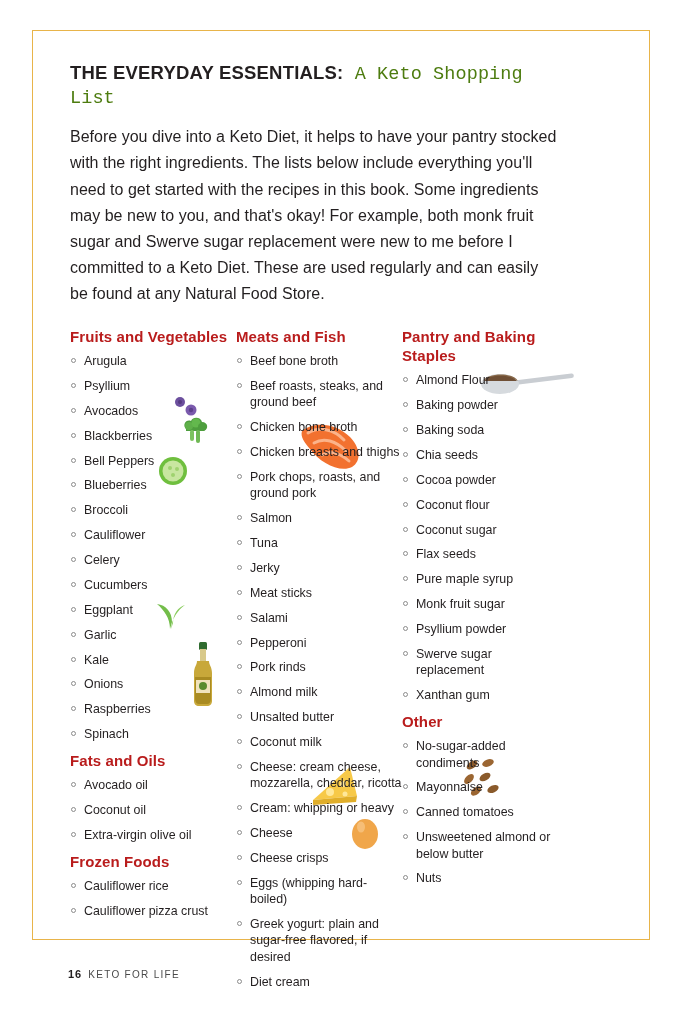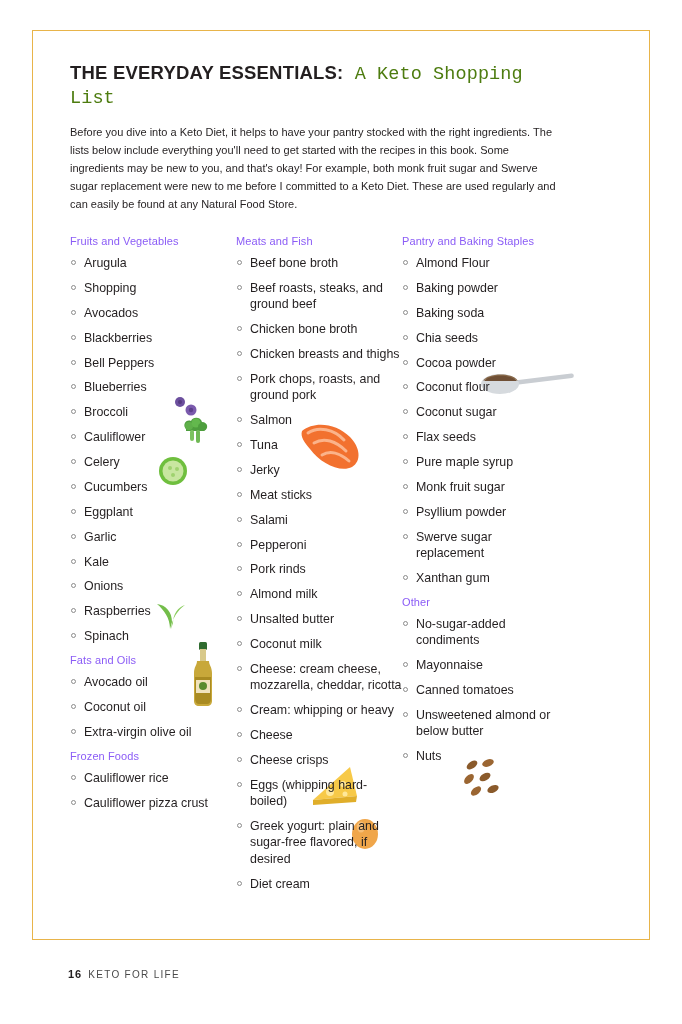--- a/index.html
+++ b/index.html
@@ -47,42 +47,42 @@
   h1.title .bold {
     font-weight: bold;
     letter-spacing: 0.2px;
   }
   h1.title .light {
     font-weight: normal;
     color: #4d7c0f;
     font-family: Liberation Mono, monospace;
   }
   p.intro {
-    font-size: 11px;
+    font-size: 16px;
     line-height: 1.63;
     margin: 0 0 20px 0;
     color: #231f20;
     letter-spacing: 0.01px;
   }
   .columns {
     display: flex;
     width: 490px;
     gap: 0;
   }
   .col {
     box-sizing: border-box;
   }
   .col1 { width: 166px; }
   .col2 { width: 166px; }
   .col3 { width: 158px; }
 
   h2.section {
-    font-size: 11px;
-    color: #8b5cf6;
-    font-weight: normal;
+    font-size: 15px;
+    color: #b91c1c;
+    font-weight: bold;
     margin: 0 0 7px 0;
     line-height: 1.28;
     letter-spacing: 0.1px;
   }
   .section-gap { margin-top: 18px; }
 
   ul.items {
     list-style: none;
     margin: 0 0 0 0;
     padding: 0;
@@ -225,21 +225,21 @@
     </h1>
 
     <p class="intro">Before you dive into a Keto Diet, it helps to have your pantry stocked with the right ingredients. The lists below include everything you'll need to get started with the recipes in this book. Some ingredients may be new to you, and that's okay! For example, both monk fruit sugar and Swerve sugar replacement were new to me before I committed to a Keto Diet. These are used regularly and can easily be found at any Natural Food Store.</p>
 
     <div class="columns">
 
       <div class="col col1">
         <h2 class="section">Fruits and Vegetables</h2>
         <ul class="items">
           <li>Arugula</li>
-          <li>Shopping</li>
+          <li>Psyllium</li>
           <li>Avocados</li>
           <li>Blackberries</li>
           <li>Bell Peppers</li>
           <li>Blueberries</li>
           <li>Broccoli</li>
           <li>Cauliflower</li>
           <li>Celery</li>
           <li>Cucumbers</li>
           <li>Eggplant</li>
           <li>Garlic</li>

